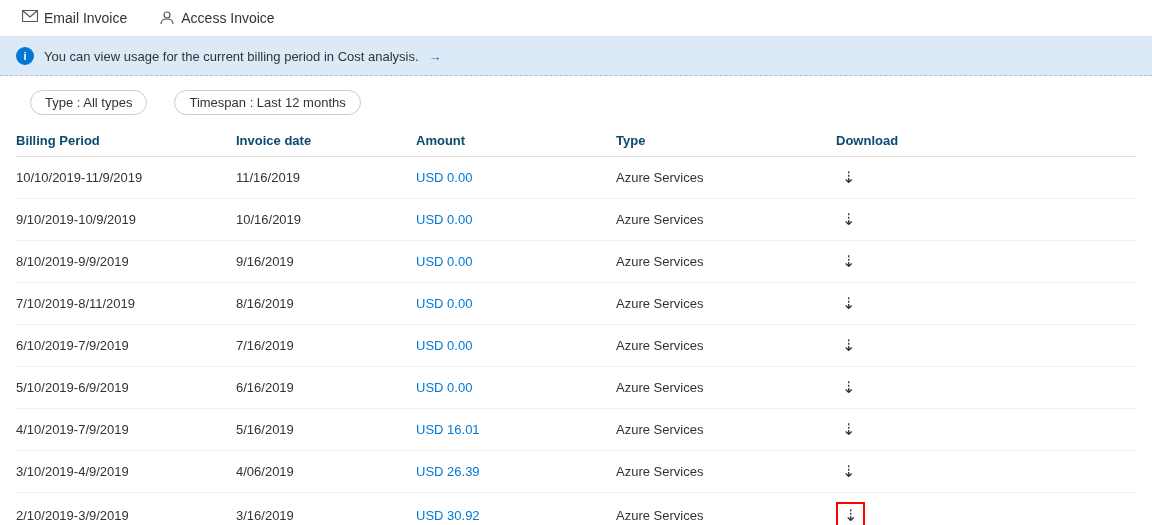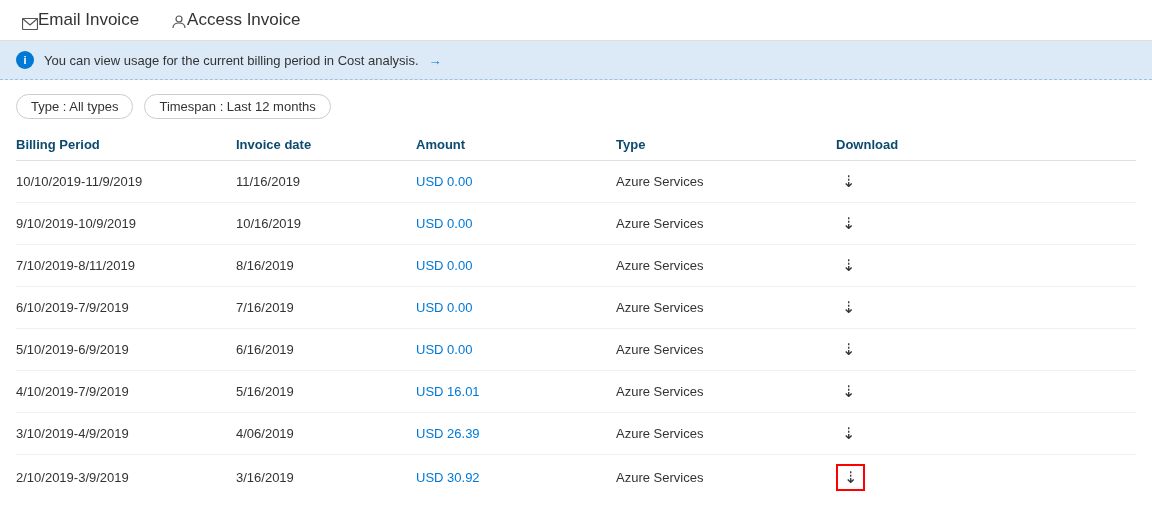--- a/index.html
+++ b/index.html
@@ -15,25 +15,26 @@
     
     .toolbar {
       display: flex;
       align-items: center;
       padding: 6px 16px;
       border-bottom: 1px solid #e0e0e0;
       gap: 20px;
     }
     .toolbar-btn {
       display: flex;
-      align-items: flex-end;
+      align-items: flex-start;
+      gap: 6px;
       background: none;
       border: none;
       cursor: pointer;
-      font-size: 17px;
+      font-size: 14px;
       color: #333;
       padding: 4px 6px;
     }
 
     
     .info-banner {
       display: flex;
       align-items: center;
       gap: 10px;
       background: #dce9f7;
@@ -58,22 +59,23 @@
     .info-link {
       color: #0078d4;
       text-decoration: none;
       cursor: pointer;
     }
 
     
     .filters {
       display: flex;
       align-items: flex-end;
-      gap: 11px;
+      gap: 27px;
       padding: 14px 16px 10px 16px;
+      margin-left: 14px;
     }
     .filter-btn {
       border: 1px solid #ccc;
       border-radius: 16px;
       padding: 4px 14px;
       background: #fff;
       cursor: pointer;
       font-size: 13px;
       color: #333;
     }
@@ -182,20 +184,27 @@
           <td><button class="download-btn">⇣</button></td>
         </tr>
         <tr>
           <td>9/10/2019-10/9/2019</td>
           <td>10/16/2019</td>
           <td><a class="amount-link">USD 0.00</a></td>
           <td>Azure Services</td>
           <td><button class="download-btn">⇣</button></td>
         </tr>
         <tr>
+          <td>8/10/2019-9/9/2019</td>
+          <td>9/16/2019</td>
+          <td><a class="amount-link">USD 0.00</a></td>
+          <td>Azure Services</td>
+          <td><button class="download-btn">⇣</button></td>
+        </tr>
+        <tr>
           <td>7/10/2019-8/11/2019</td>
           <td>8/16/2019</td>
           <td><a class="amount-link">USD 0.00</a></td>
           <td>Azure Services</td>
           <td><button class="download-btn">⇣</button></td>
         </tr>
         <tr>
           <td>6/10/2019-7/9/2019</td>
           <td>7/16/2019</td>
           <td><a class="amount-link">USD 0.00</a></td>

